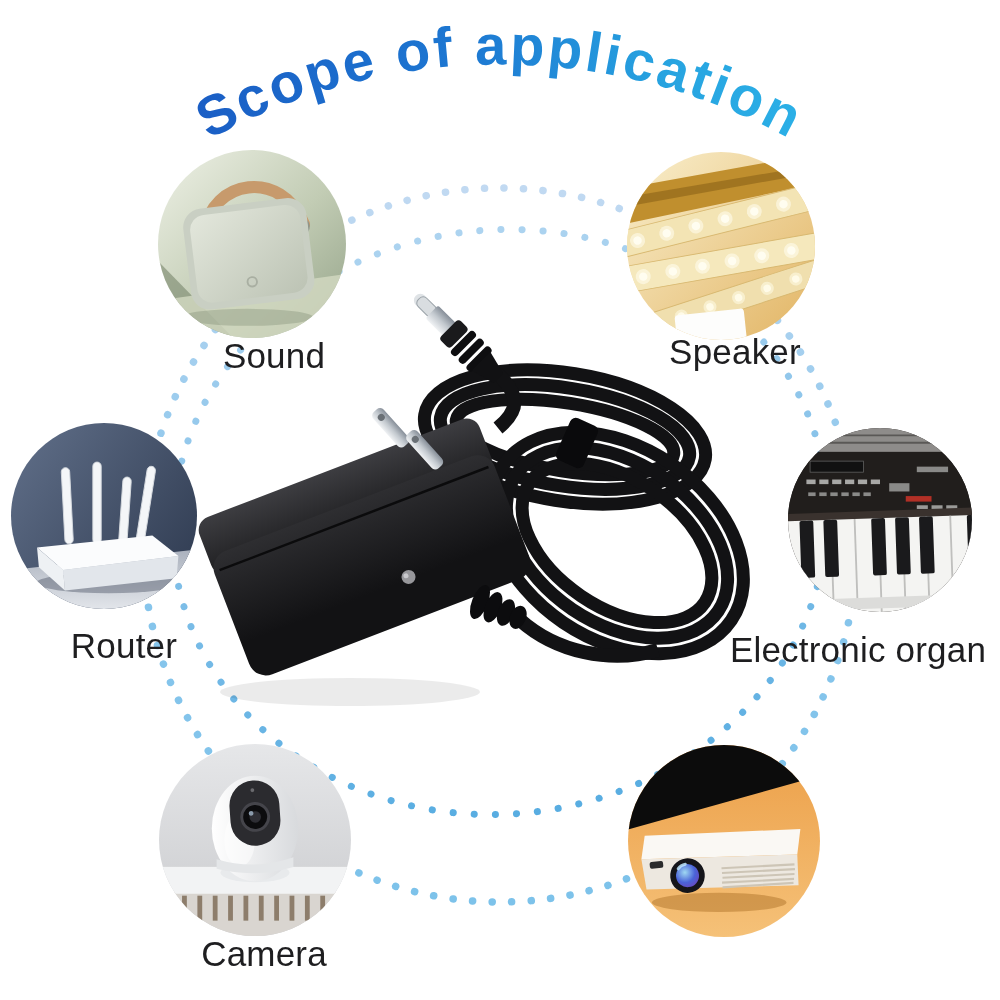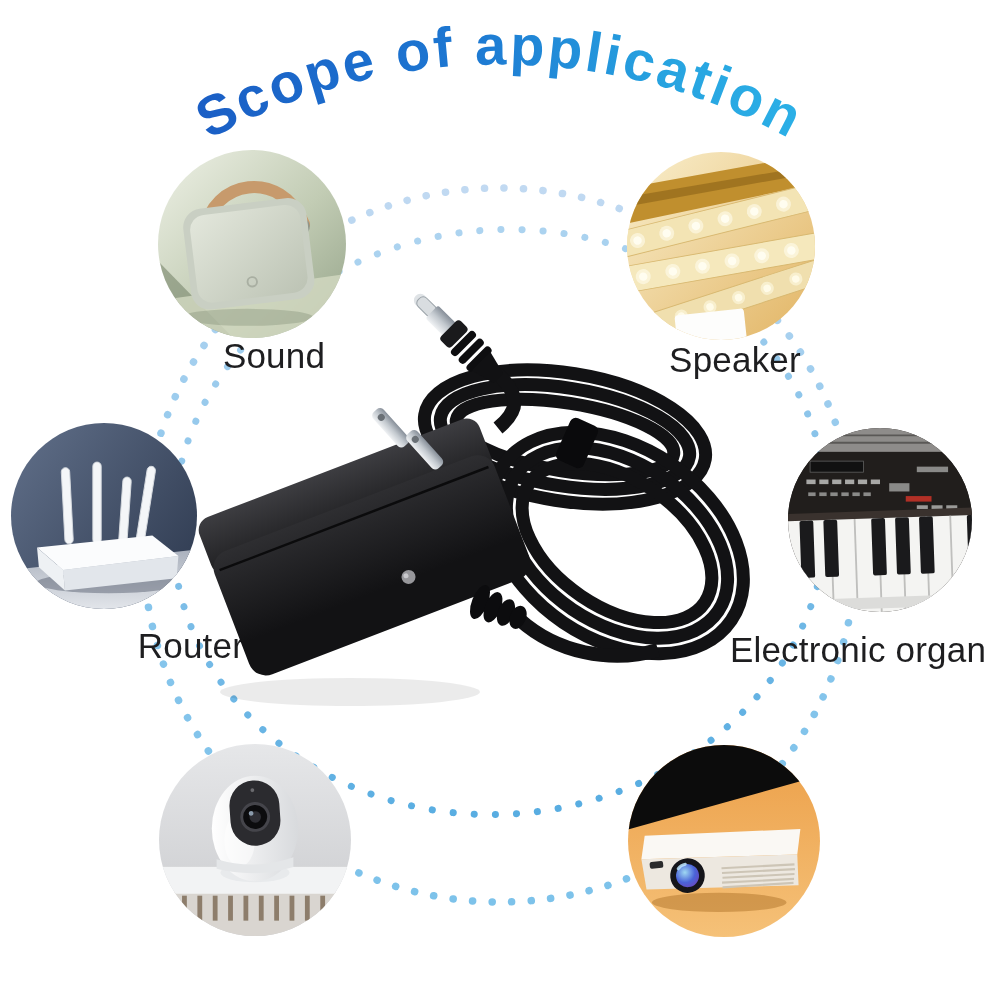--- a/index.html
+++ b/index.html
@@ -122,21 +122,21 @@
             <circle cx="120" cy="161" r="4"></circle>
           <circle cx="152" cy="161" r="7" opacity="0.55"></circle>
             <circle cx="152" cy="161" r="4"></circle>
           <circle cx="184" cy="161" r="7" opacity="0.55"></circle>
             <circle cx="184" cy="161" r="4"></circle>
         </g>
       </g>
       <rect x="52" y="170" width="74" height="34" rx="4" fill="#fdfdfc" transform="rotate(-6 89 187)"></rect>
     </svg>
   </div>
-  <div class="app-label" style="left:615px;top:340px;width:240px;">Speaker</div>
+  <div class="app-label" style="left:615px;top:332px;width:240px;">Speaker</div>
 
   <div class="app" style="left:11px;top:423px;">
     <svg class="photo" width="186" height="186" viewBox="0 0 200 200">
       <defs>
         <linearGradient id="rtbg" x1="0" y1="0" x2="1" y2="0.7">
           <stop offset="0" stop-color="#61708a"></stop>
             <stop offset="1" stop-color="#333f55"></stop>
         </linearGradient>
         <linearGradient id="rtfloor" x1="0" y1="0" x2="0" y2="1">
           <stop offset="0" stop-color="#aab1bd"></stop>
@@ -150,21 +150,21 @@
         <rect x="88" y="42" width="9" height="88" rx="4.5"></rect>
         <rect x="118" y="58" width="9" height="74" rx="4.5" transform="rotate(4 122 95)"></rect>
         <rect x="140" y="46" width="9" height="90" rx="4.5" transform="rotate(9 144 91)"></rect>
       </g>
       <ellipse cx="105" cy="172" rx="78" ry="11" fill="#2a3547" opacity="0.35"></ellipse>
       <polygon points="28,134 152,121 180,143 56,158" fill="#fbfcfd"></polygon>
       <polygon points="56,158 180,143 178,167 58,180" fill="#e2e6eb"></polygon>
       <polygon points="28,134 56,158 58,180 30,155" fill="#eef1f4"></polygon>
     </svg>
   </div>
-  <div class="app-label" style="left:4px;top:626px;width:240px;text-align:right;">Router</div>
+  <div class="app-label" style="left:4px;top:626px;width:240px;">Router</div>
 
   <div class="app" style="left:788px;top:428px;">
     <svg class="photo" width="184" height="184" viewBox="0 0 200 200">
       <rect width="200" height="200" fill="#262220"></rect>
       <rect x="0" y="0" width="200" height="26" fill="#8e8c8a"></rect>
       <line x1="0" y1="8" x2="200" y2="8" stroke="#5a5856" stroke-width="2"></line>
       <line x1="0" y1="16" x2="200" y2="16" stroke="#5a5856" stroke-width="2"></line>
       <rect x="0" y="26" width="200" height="70" fill="#211e1c"></rect>
       <rect x="24" y="36" width="58" height="12" fill="#111" stroke="#666" stroke-width="0.8"></rect>
       <g fill="#a8a8a6">
@@ -252,20 +252,21 @@
       <g transform="rotate(-4 100 73)">
         <rect x="74" y="38" width="52" height="68" rx="26" fill="#2b2b2f"></rect>
         <circle cx="100" cy="76" r="14" fill="#0c0c0e" stroke="#45454b" stroke-width="3"></circle>
         <circle cx="100" cy="76" r="6" fill="#2e2e34"></circle>
         <circle cx="96" cy="72" r="2.5" fill="#8a9aab"></circle>
         <circle cx="99" cy="48" r="2" fill="#6a6a6e"></circle>
       </g>
       <path d="M60,120 Q100,132 140,118 L140,128 Q100,140 60,130 Z" fill="#e4e6e8"></path>
     </svg>
   </div>
+  <div class="app-label" style="left:144px;top:934px;width:240px;">Camera</div>
 
   <div class="app" style="left:628px;top:745px;">
     <svg class="photo" width="192" height="192" viewBox="0 0 200 200">
       <defs>
         <linearGradient id="prbg" x1="0" y1="0" x2="0" y2="1">
           <stop offset="0" stop-color="#ec9f48"></stop>
             <stop offset="1" stop-color="#f5c178"></stop>
         </linearGradient>
         <radialGradient id="lensg" cx="0.4" cy="0.35" r="0.8">
           <stop offset="0" stop-color="#9fd8f2"></stop>

